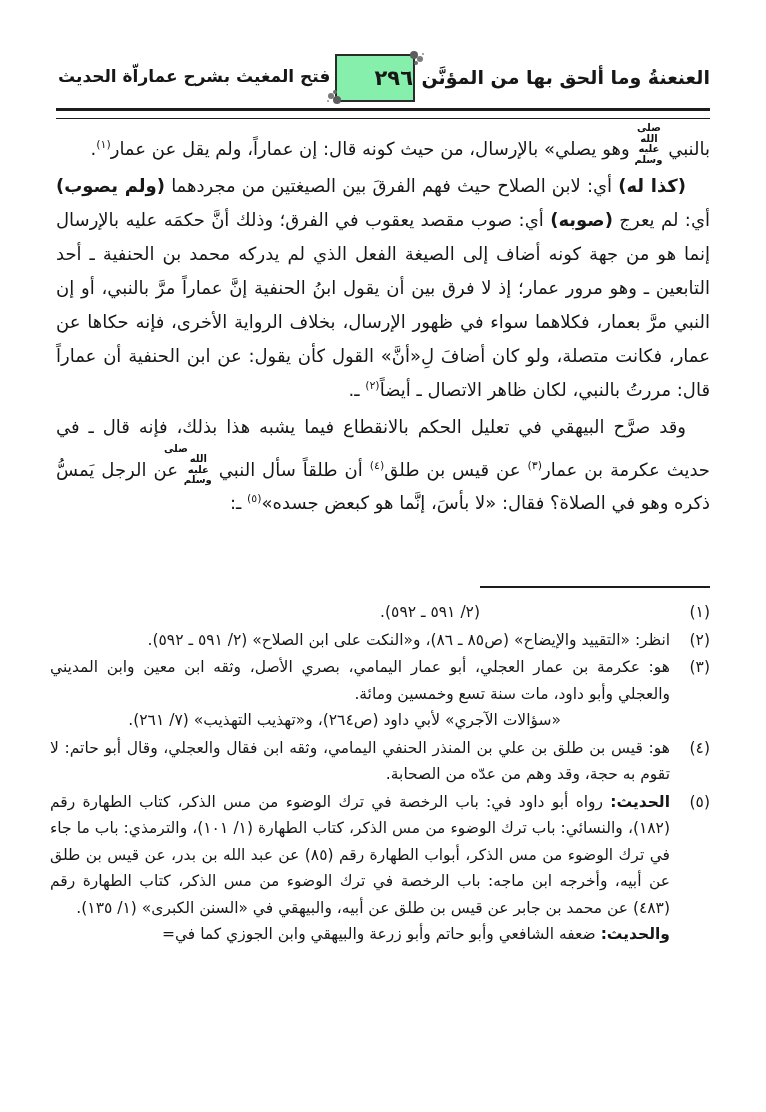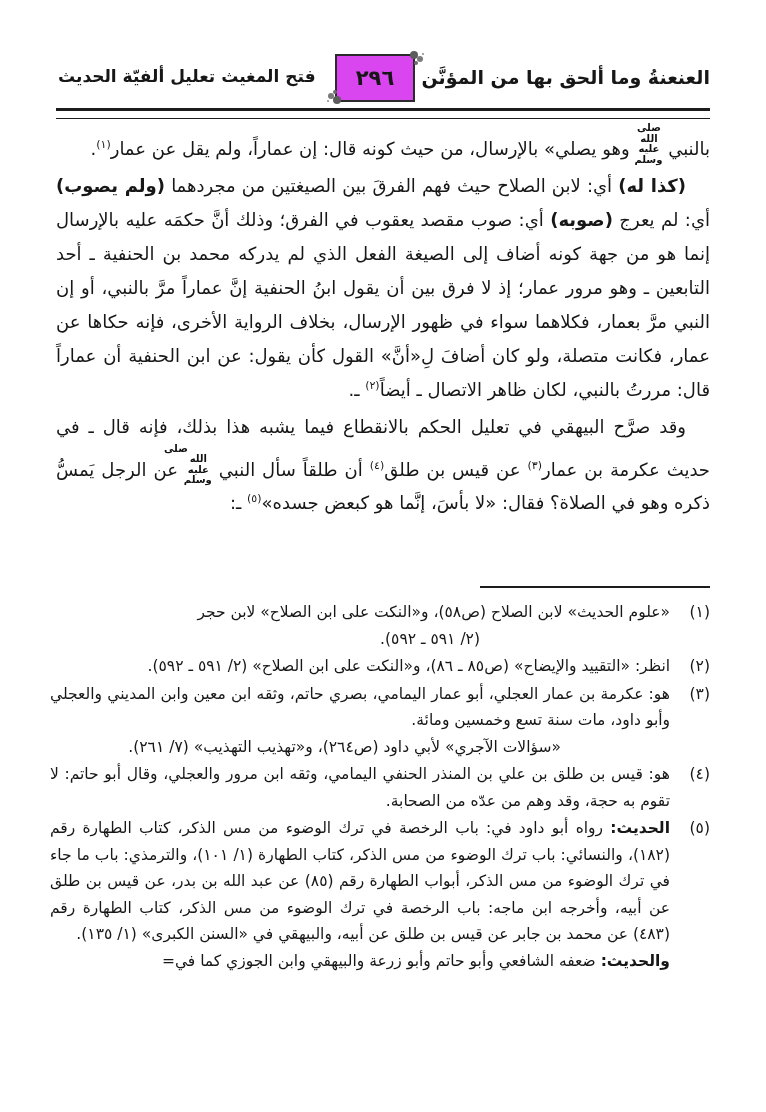--- a/index.html
+++ b/index.html
@@ -8,22 +8,22 @@
     font-family:"DejaVu Sans",sans-serif;color:#171717;
   }
   .page{position:relative;width:766px;height:1112px;direction:rtl;}
 
   
   .header{position:absolute;top:52px;right:56px;left:56px;height:56px;}
   .h-section{position:absolute;right:0;top:14px;font-size:19px;font-weight:bold;white-space:nowrap;}
   .h-book{position:absolute;left:2px;top:14px;font-size:17px;font-weight:bold;white-space:nowrap;}
   .pagebox{
     position:absolute;left:279px;top:2px;width:76px;height:44px;
-    border:2px solid #2b2b2b;display:flex;align-items:center;justify-content:center;
-    font-size:21px;font-weight:bold;letter-spacing:1px;background:#d946ef;
+    border:2px solid #2b2b2b;display:flex;align-items:center;
+    font-size:21px;font-weight:bold;letter-spacing:1px;background:#86efac;
   }
   .orn{position:absolute;width:8px;height:8px;border-radius:50%;background:#5d5d5d;
        box-shadow:6px 4px 0 -1px #7a7a7a,2px 8px 0 -2px #6a6a6a,9px -1px 0 -3px #8a8a8a;}
   .orn.tl{top:-5px;right:-5px;} 
   .orn.br{bottom:-4px;left:-4px;box-shadow:-6px -4px 0 -1px #7a7a7a,-2px -8px 0 -2px #6a6a6a,-9px 1px 0 -3px #8a8a8a;}
   .rule{
     position:absolute;top:108px;right:56px;left:56px;height:7px;
     border-top:3px solid #1c1c1c;border-bottom:1px solid #1c1c1c;
   }
 
@@ -59,58 +59,57 @@
 
 <div class="page">
 
   <div class="header">
     <div class="h-section">العنعنةُ وما ألحق بها من المؤنَّن</div>
     <div class="pagebox">
       <span class="orn tl"></span>
       <span class="orn br"></span>
       <span>٢٩٦</span>
     </div>
-    <div class="h-book">فتح المغيث تعليل ألفيّة الحديث</div>
+    <div class="h-book">فتح المغيث بشرح عماراّة الحديث</div>
   </div>
 
   <div class="rule"></div>
 
   <div class="body-text">
       <p class=""><span>بالنبي </span><span class="saw">صلى الله عليه وسلم</span><span> وهو يصلي» بالإرسال، من حيث كونه قال: إن عماراً، ولم يقل عن عمار</span><span class="sup">(١)</span><span>.</span></p>
       <p class="indent"><span class="b">(كذا له)</span><span> أي: لابن الصلاح حيث فهم الفرقَ بين الصيغتين من مجردهما </span><span class="b">(ولم يصوب)</span><span> أي: لم يعرج </span><span class="b">(صوبه)</span><span> أي: صوب مقصد يعقوب في الفرق؛ وذلك أنَّ حكمَه عليه بالإرسال إنما هو من جهة كونه أضاف إلى الصيغة الفعل الذي لم يدركه محمد بن الحنفية ـ أحد التابعين ـ وهو مرور عمار؛ إذ لا فرق بين أن يقول ابنُ الحنفية إنَّ عماراً مرَّ بالنبي، أو إن النبي مرَّ بعمار، فكلاهما سواء في ظهور الإرسال، بخلاف الرواية الأخرى، فإنه حكاها عن عمار، فكانت متصلة، ولو كان أضافَ لِ«أنَّ» القول كأن يقول: عن ابن الحنفية أن عماراً قال: مررتُ بالنبي، لكان ظاهر الاتصال ـ أيضاً</span><span class="sup">(٢)</span><span> ـ.</span></p>
       <p class="indent"><span>وقد صرَّح البيهقي في تعليل الحكم بالانقطاع فيما يشبه هذا بذلك، فإنه قال ـ في حديث عكرمة بن عمار</span><span class="sup">(٣)</span><span> عن قيس بن طلق</span><span class="sup">(٤)</span><span> أن طلقاً سأل النبي </span><span class="saw">صلى الله عليه وسلم</span><span> عن الرجل يَمسُّ ذكره وهو في الصلاة؟ فقال: «لا بأسَ، إنَّما هو كبعض جسده»</span><span class="sup">(٥)</span><span> ـ:</span></p>
     </div>
 
   <div class="fn-sep"></div>
 
   <div class="footnotes">
       <div class="fn">
         <span class="fn-num">(١)</span>
         <div class="fn-body">
-          <div class="fn-block"><span>«علوم الحديث» لابن الصلاح (ص٥٨)، و«النكت على ابن الصلاح» لابن حجر</span></div>
           <div class="fn-block cite-wide"><span>(٢/ ٥٩١ ـ ٥٩٢).</span></div>
         </div>
       </div>
       <div class="fn">
         <span class="fn-num">(٢)</span>
         <div class="fn-body">
           <div class="fn-block"><span>انظر: «التقييد والإيضاح» (ص٨٥ ـ ٨٦)، و«النكت على ابن الصلاح» (٢/ ٥٩١ ـ ٥٩٢).</span></div>
         </div>
       </div>
       <div class="fn">
         <span class="fn-num">(٣)</span>
         <div class="fn-body">
-          <div class="fn-block"><span>هو: عكرمة بن عمار العجلي، أبو عمار اليمامي، بصري حاتم، وثقه ابن معين وابن المديني والعجلي وأبو داود، مات سنة تسع وخمسين ومائة.</span></div>
+          <div class="fn-block"><span>هو: عكرمة بن عمار العجلي، أبو عمار اليمامي، بصري الأصل، وثقه ابن معين وابن المديني والعجلي وأبو داود، مات سنة تسع وخمسين ومائة.</span></div>
           <div class="fn-block cite"><span>«سؤالات الآجري» لأبي داود (ص٢٦٤)، و«تهذيب التهذيب» (٧/ ٢٦١).</span></div>
         </div>
       </div>
       <div class="fn">
         <span class="fn-num">(٤)</span>
         <div class="fn-body">
-          <div class="fn-block"><span>هو: قيس بن طلق بن علي بن المنذر الحنفي اليمامي، وثقه ابن مرور والعجلي، وقال أبو حاتم: لا تقوم به حجة، وقد وهم من عدّه من الصحابة.</span></div>
+          <div class="fn-block"><span>هو: قيس بن طلق بن علي بن المنذر الحنفي اليمامي، وثقه ابن فقال والعجلي، وقال أبو حاتم: لا تقوم به حجة، وقد وهم من عدّه من الصحابة.</span></div>
         </div>
       </div>
       <div class="fn">
         <span class="fn-num">(٥)</span>
         <div class="fn-body">
           <div class="fn-block"><span class="b">الحديث:</span><span> رواه أبو داود في: باب الرخصة في ترك الوضوء من مس الذكر، كتاب الطهارة رقم (١٨٢)، والنسائي: باب ترك الوضوء من مس الذكر، كتاب الطهارة (١/ ١٠١)، والترمذي: باب ما جاء في ترك الوضوء من مس الذكر، أبواب الطهارة رقم (٨٥) عن عبد الله بن بدر، عن قيس بن طلق عن أبيه، وأخرجه ابن ماجه: باب الرخصة في ترك الوضوء من مس الذكر، كتاب الطهارة رقم (٤٨٣) عن محمد بن جابر عن قيس بن طلق عن أبيه، والبيهقي في «السنن الكبرى» (١/ ١٣٥).</span></div>
           <div class="fn-block"><span class="b">والحديث:</span><span> ضعفه الشافعي وأبو حاتم وأبو زرعة والبيهقي وابن الجوزي كما في=</span></div>
         </div>
       </div>
     </div>

